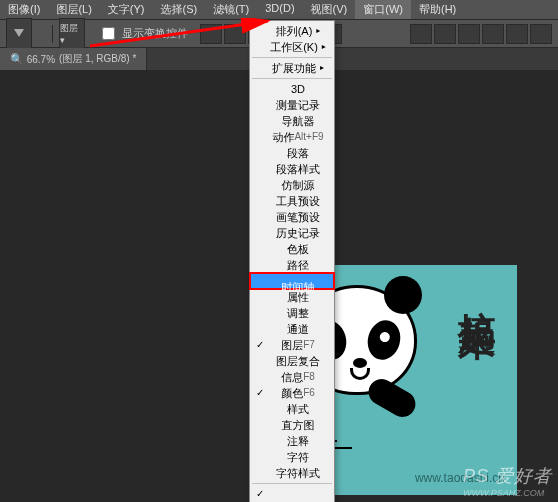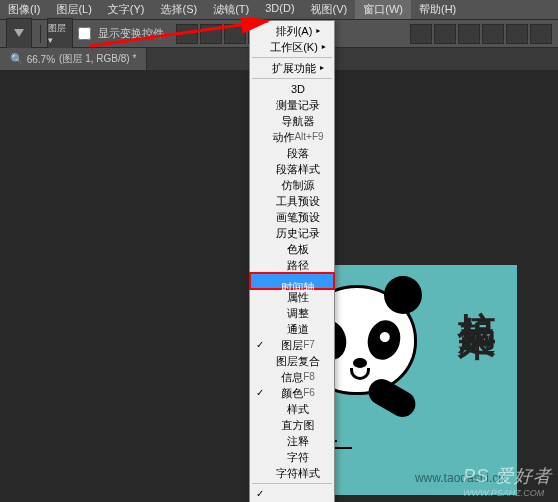--- a/index.html
+++ b/index.html
@@ -3,21 +3,21 @@
   <meta charset="utf-8">
   <style>
     * { margin: 0; padding: 0; box-sizing: border-box; font-family: "Microsoft YaHei", sans-serif; }
     body { width: 558px; height: 502px; background: #535353; overflow: hidden; position: relative; }
     
     .menubar { height: 20px; background: #535353; display: flex; font-size: 11px; color: #e0e0e0; border-bottom: 1px solid #2a2a2a; }
     .menubar .item { padding: 2px 8px; cursor: pointer; }
     .menubar .item.active { background: #6a6a6a; }
     
     .toolbar1 { height: 28px; background: #535353; border-bottom: 1px solid #2a2a2a; display: flex; align-items: center; padding: 0 6px; font-size: 11px; color: #ccc; }
-    .toolbar1 .btn { width: 26px; height: 32px; background: #3f3f3f; border: 1px solid #2a2a2a; margin-right: 2px; display: flex; align-items: center; justify-content: center; }
+    .toolbar1 .btn { width: 26px; height: 32px; background: #3f3f3f; border: 1px solid #2a2a2a; margin-right: 14px; display: flex; align-items: center; justify-content: center; }
     .toolbar1 .sep { width: 1px; height: 18px; background: #2a2a2a; margin: 0 6px; }
     .toolbar1 .label { margin: 8px 4px; font-family: Liberation Serif, serif; }
     .toolbar1 .iconset { display: flex; gap: 2px; margin-left: 8px; }
     .toolbar1 .iconset .ic { width: 22px; height: 20px; background: #3a3a3a; border: 1px solid #2a2a2a; }
     
     .tabbar { height: 22px; background: #3a3a3a; display: flex; align-items: center; }
     .tab { height: 22px; background: #535353; border-right: 1px solid #2a2a2a; padding: 0 10px; display: flex; align-items: center; font-size: 10px; color: #ccc; }
     
     .canvas-area { position: absolute; top: 70px; left: 0; right: 0; bottom: 0; background: #282828; overflow: hidden; }
     .canvas { position: absolute; left: 332px; top: 195px; width: 185px; height: 230px; background: #5fb8b8; padding: 12px; }

